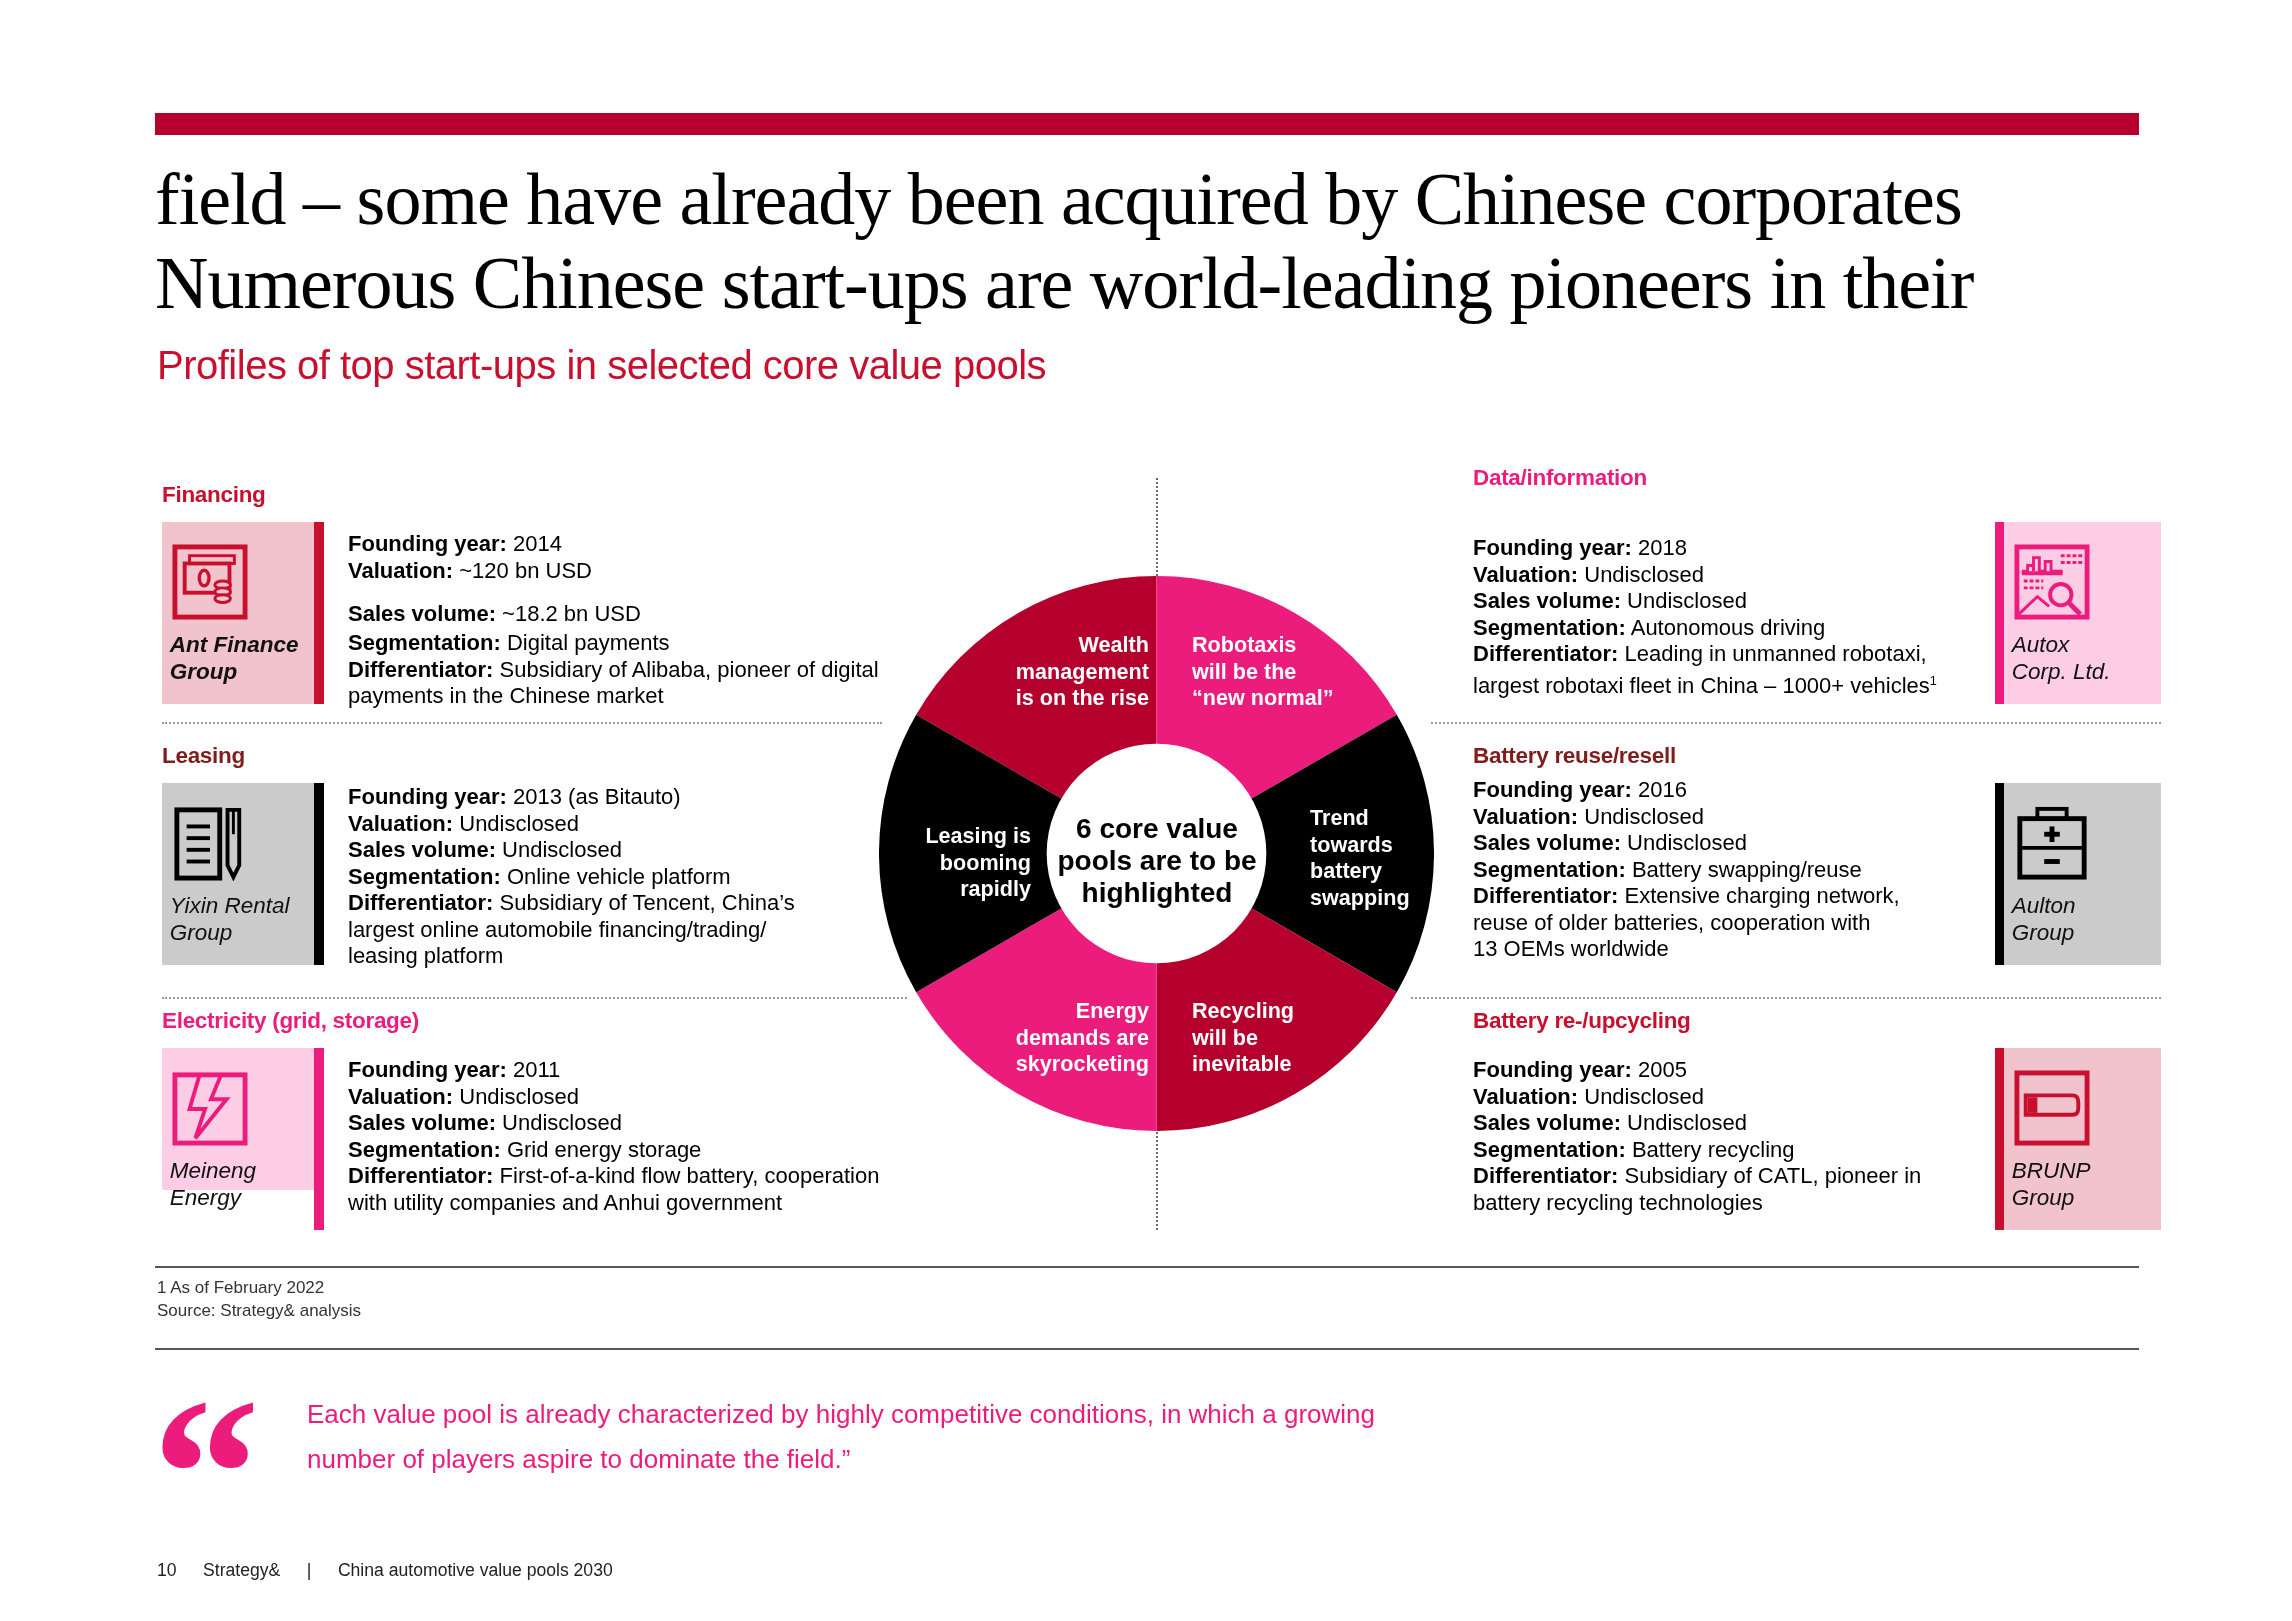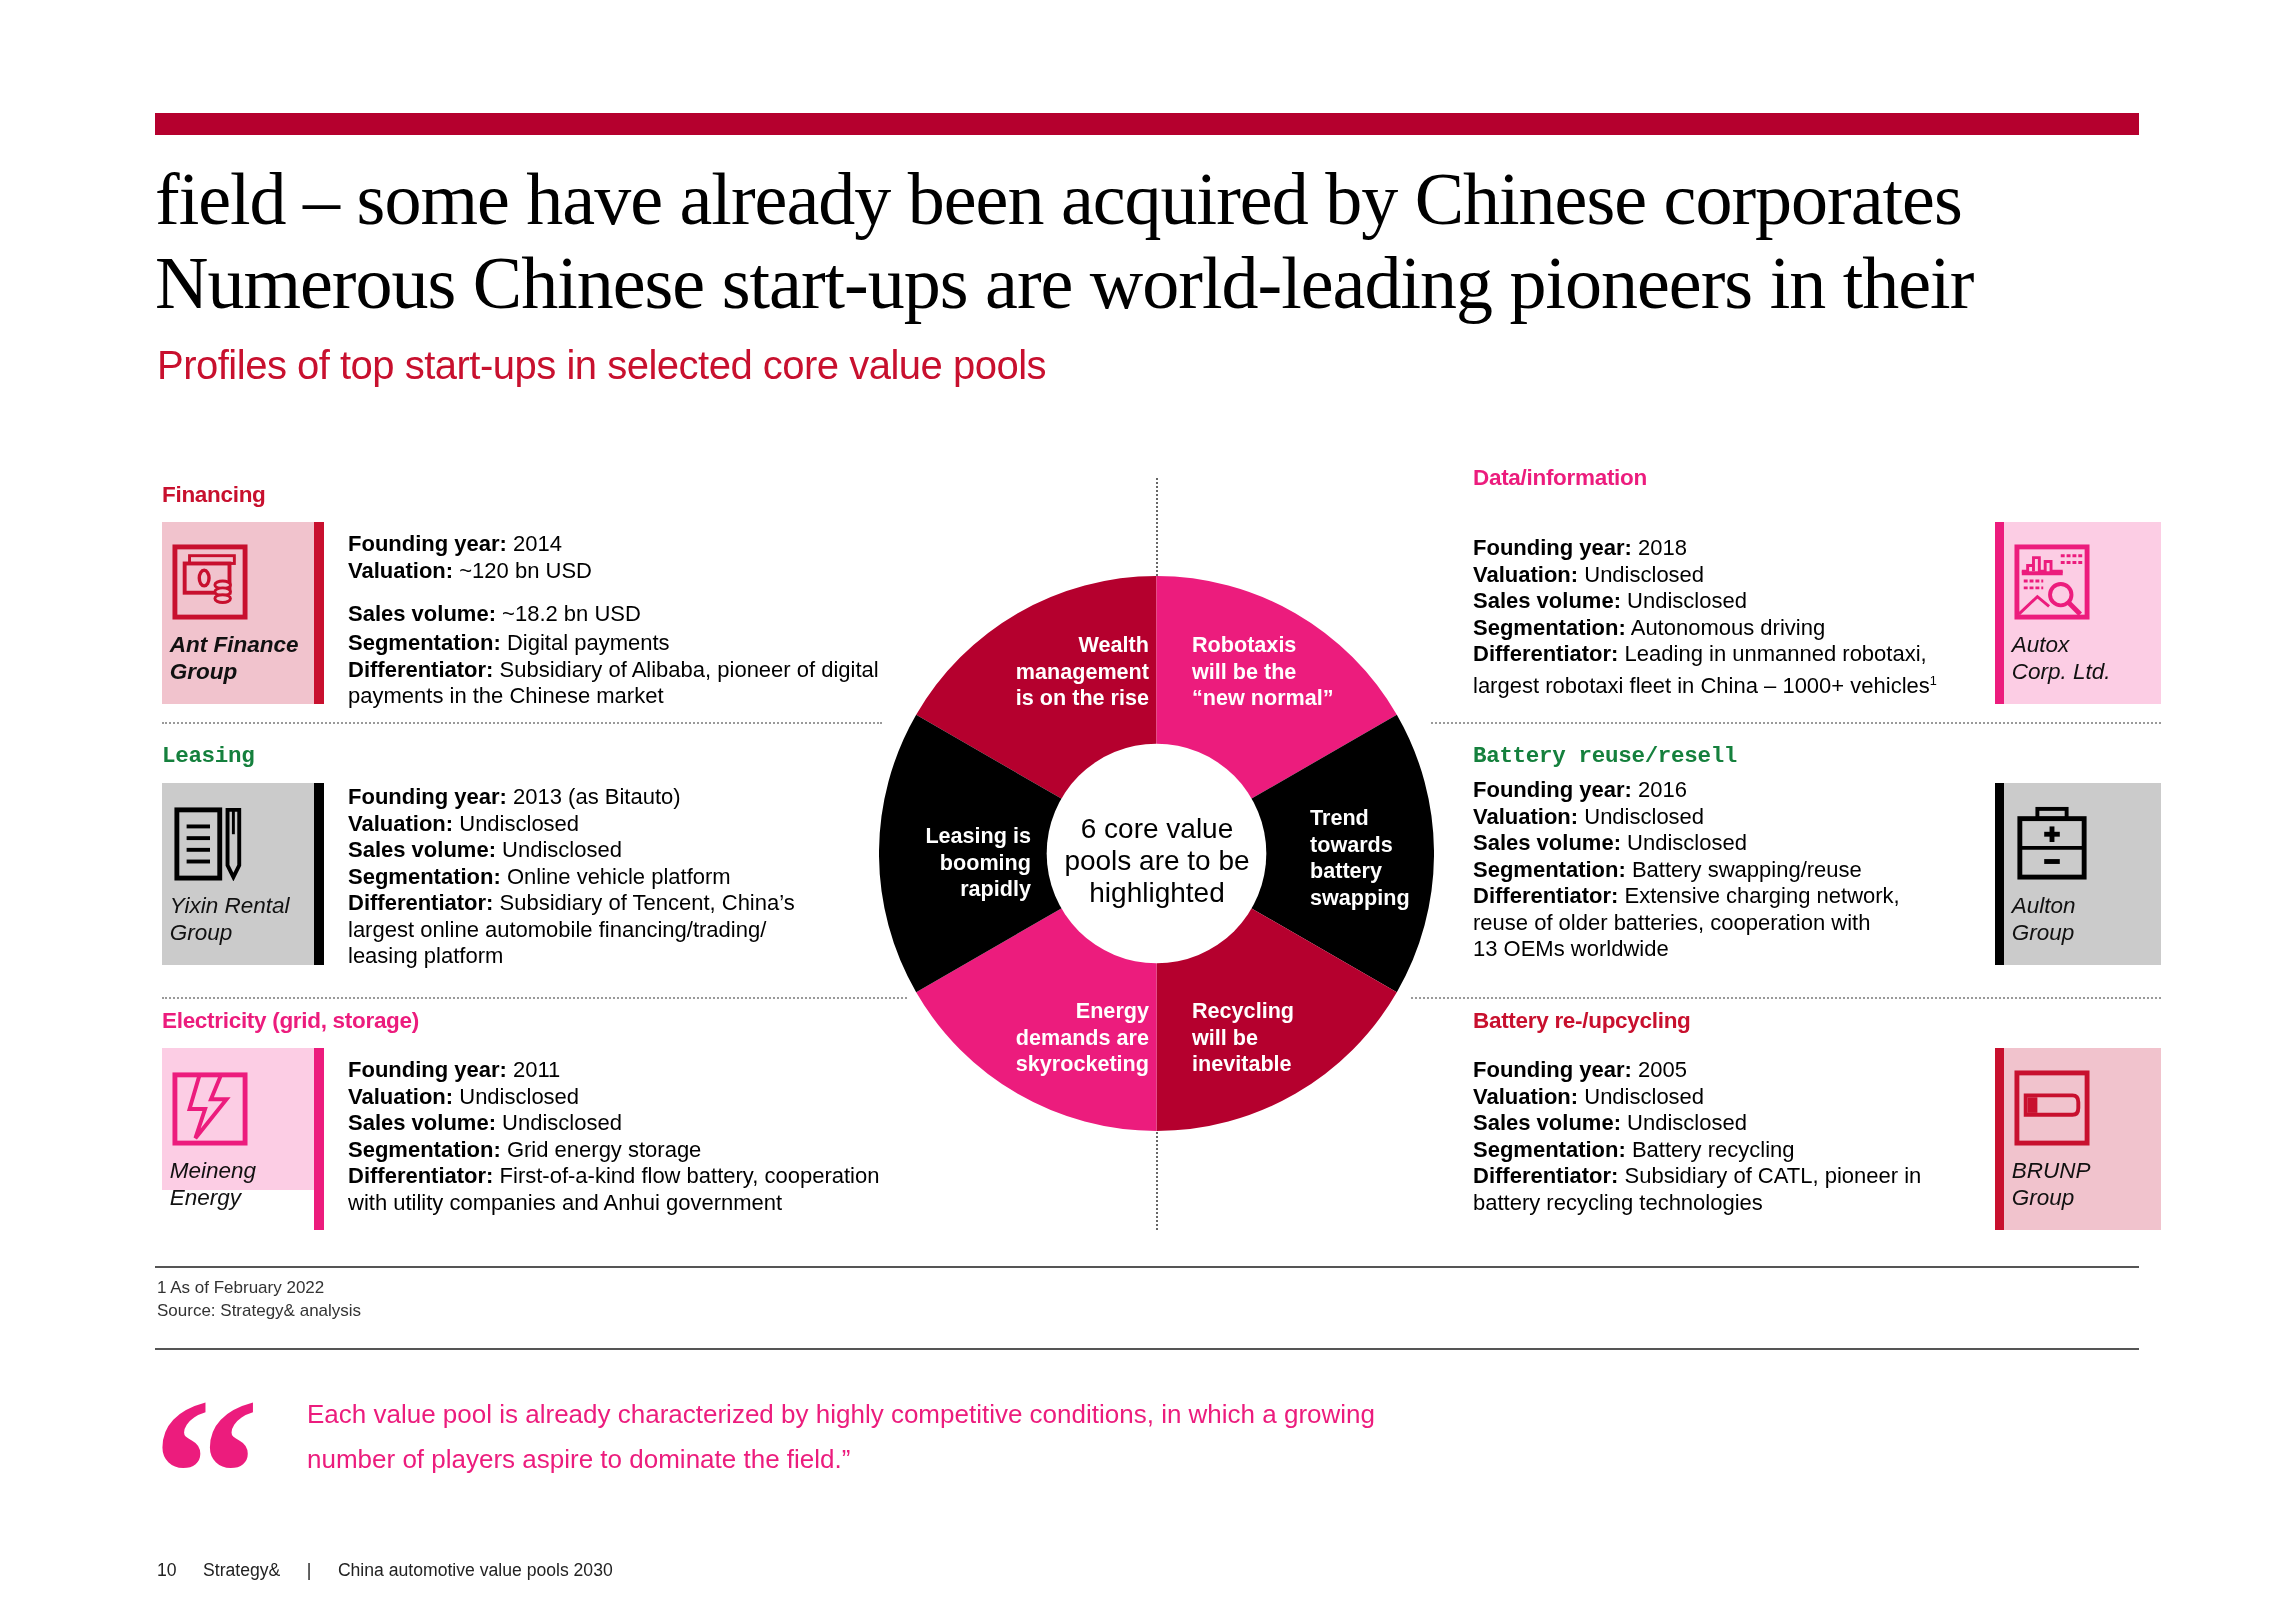--- a/index.html
+++ b/index.html
@@ -7,37 +7,37 @@
          font-family: "Liberation Sans", sans-serif; color: #000; }
   .abs { position: absolute; }
   .top-bar { left: 155px; top: 113px; width: 1984px; height: 21.6px; background: #b5002e; }
   .title { left: 155px; top: 157px; width: 2058px; font-family: "Liberation Serif", "DejaVu Serif", serif;
            font-size: 74px; line-height: 84px; color: #000; letter-spacing: -1px; }
   .subtitle { left: 157px; top: 343px; font-size: 40px; color: #c8102e; letter-spacing: -0.5px; }
 
   .section-label { font-size: 22.5px; font-weight: bold; letter-spacing: -0.3px; }
   .lbl-red { color: #c8102e; }
   .lbl-pink { color: #ec1c7d; }
-  .lbl-black { color: #15803d; font-family: Liberation Mono, monospace; }
+  .lbl-black { color: #7f1d1d; }
 
   .card { width: 162px; box-sizing: border-box; }
   .card .icon { position: absolute; left: 9.8px; top: 21.6px; width: 76px; height: 76px; }
   .card .cname { position: absolute; left: 7.8px; top: 110px; font-style: italic; font-size: 22.5px; line-height: 26.5px; color: #111; }
   .card-bar { width: 9.8px; }
 
   .info { font-size: 22px; line-height: 26.5px; color: #000; }
   .info b { font-weight: bold; }
   .info .row { white-space: nowrap; }
 
   .dotted-h { height: 0; border-top: 2px dotted #9a9a9a; }
   .dotted-v { width: 0; border-left: 2px dotted #666; }
 
   .donut { left: 879px; top: 576px; width: 555px; height: 555px; }
   .seg-text { font-weight: bold; font-size: 21.6px; line-height: 26.5px; color: #fff; }
-  .center-text { font-weight: normal; font-size: 28px; line-height: 32px; color: #000; text-align: center; }
+  .center-text { font-weight: bold; font-size: 28px; line-height: 32px; color: #000; text-align: center; }
 
   .rule { height: 0; border-top: 2px solid #555; }
   .note { font-size: 17px; line-height: 22.5px; color: #333; }
   .quote-mark { left: 152px; top: 1367px; font-family: "Liberation Serif", serif; font-weight: bold;
                 font-size: 216px; line-height: 216px; color: #ec1c7d; }
   .quote-text { left: 307px; top: 1392px; font-size: 26px; line-height: 45px; color: #ec1c7d; width: 1568px; }
   .page-footer { left: 157px; top: 1560px; font-size: 17.6px; color: #222; }
   .page-footer span { margin-right: 21.6px; }
 </style>
 </head>

